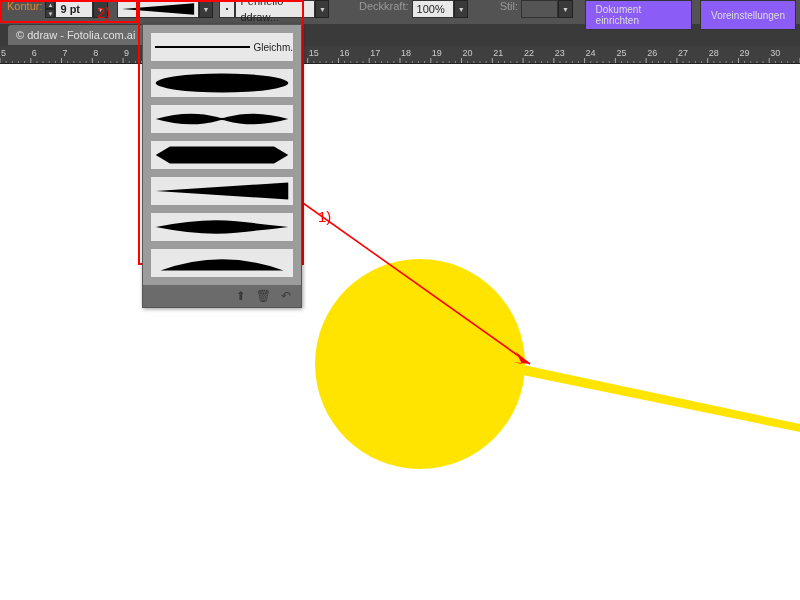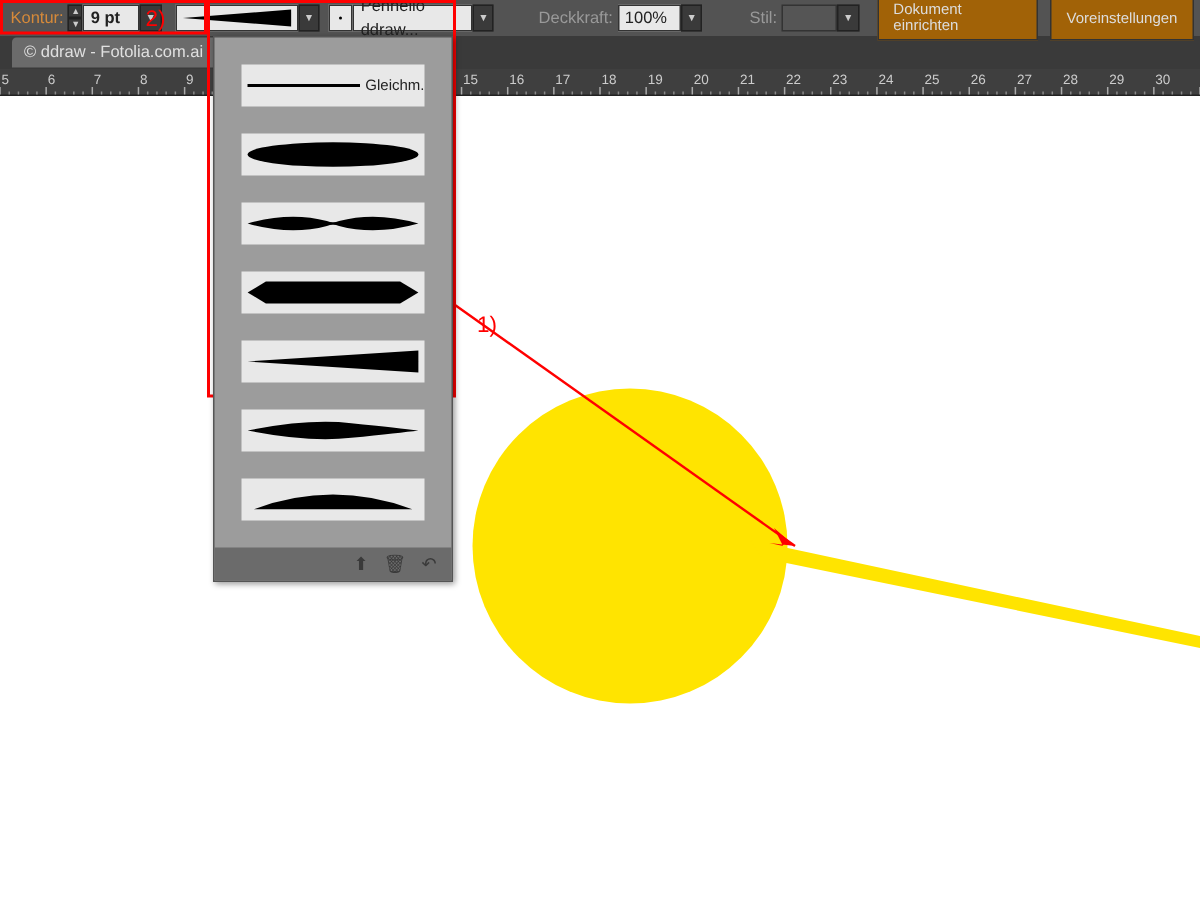--- a/index.html
+++ b/index.html
@@ -1,40 +1,40 @@
 <!DOCTYPE html>
 <html><head>
 <meta charset="utf-8">
 <style>
   * { margin: 0; padding: 0; box-sizing: border-box; font-family: Tahoma, Arial, sans-serif; }
   body { background: #fff; width: 800px; height: 600px; overflow: hidden; position: relative; }
 
-  .topbar { background: #535353; height: 24px; display: flex; align-items: center; padding: 0 4px; color: #ccc; font-size: 11px; gap: 0; }
+  .topbar { background: #535353; height: 24px; display: flex; padding: 0 4px; color: #ccc; font-size: 11px; gap: 0; }
   .topbar .lbl { color: #d68a3a; font-size: 11px; padding: 0 3px; }
   .topbar .lbl-gray { color: #999; font-size: 11px; padding: 0 3px; margin-left: 21px; }
   .topbar .field { background: #e8e8e8; color: #222; border: 1px solid #333; height: 18px; line-height: 16px; padding: 0 4px; font-size: 11px; display: inline-flex; align-items: center; }
   .topbar .stepper { display: inline-flex; flex-direction: column; }
   .topbar .stepper span { width: 10px; height: 9px; background: #3a3a3a; border: 1px solid #222; display: flex; align-items: center; justify-content: center; font-size: 6px; color: #ccc; cursor: pointer; }
   .topbar .dd { width: 15px; height: 18px; background: #3a3a3a; border: 1px solid #222; display: inline-flex; align-items: center; justify-content: center; font-size: 7px; color: #ccc; cursor: pointer; }
   .topbar .brush-preview { width: 82px; height: 18px; background: #e8e8e8; border: 1px solid #333; display: inline-flex; align-items: center; justify-content: center; padding: 0 2px; }
   .topbar .dot-swatch { width: 18px; height: 18px; background: #e8e8e8; border: 1px solid #333; display: inline-flex; align-items: center; justify-content: center; }
   .topbar .dot-swatch .dot { width: 2px; height: 2px; background: #000; border-radius: 50%; }
-  .topbar .btn { background: #a16207; border: 1px solid #333; height: 30px; color: #ddd; font-size: 10px; padding: 2px 10px; display: inline-flex; align-items: center; cursor: pointer; }
+  .topbar .btn { background: #8b5cf6; border: 1px solid #333; height: 30px; color: #ddd; font-size: 10px; padding: 2px 10px; display: inline-flex; align-items: center; cursor: pointer; }
   .topbar .style-field { background: #555; border: 1px solid #333; width: 40px; height: 18px; }
 
   .tabbar { background: #3a3a3a; height: 22px; display: flex; align-items: center; padding-left: 8px; }
   .tab { background: #6b6b6b; color: #e0e0e0; height: 20px; font-size: 11px; padding: 0 8px; display: flex; align-items: center; border-top-left-radius: 3px; border-top-right-radius: 3px; gap: 8px; }
   .tab .close { font-size: 11px; color: #ccc; cursor: pointer; }
 
   .ruler { background: #3f3f3f; height: 18px; position: relative; overflow: hidden; border-bottom: 1px solid #222; }
   .canvas { background: #fff; position: absolute; top: 64px; left: 0; right: 0; bottom: 0; }
 
   
   .brush-panel { position: absolute; top: 24px; left: 142px; width: 160px; background: #9c9c9c; border: 1px solid #555; box-shadow: 1px 1px 4px rgba(0,0,0,.4); z-index: 10; }
-  .brush-panel .row { height: 28px; background: #e8e8e8; margin: 18px; display: flex; align-items: center; justify-content: center; cursor: pointer; position: relative; }
+  .brush-panel .row { height: 28px; background: #e8e8e8; margin: 8px; display: flex; align-items: center; justify-content: center; cursor: pointer; position: relative; }
   .brush-panel .row.txt { justify-content: flex-start; padding-left: 4px; font-size: 10px; color: #222; }
   .brush-panel .row.txt .line { flex: 1; height: 2px; background: #000; margin-right: 4px; }
   .brush-panel .footer { height: 22px; background: #6b6b6b; display: flex; align-items: center; justify-content: flex-end; gap: 10px; padding: 0 10px; }
   .brush-panel .footer span { font-size: 12px; color: #3a3a3a; cursor: pointer; }
 
   
   .redbox { position: absolute; border: 2px solid #ff0000; pointer-events: none; }
 
   
   .anno-label { position: absolute; color: #ff0000; font-size: 15px; font-family: Arial; }

